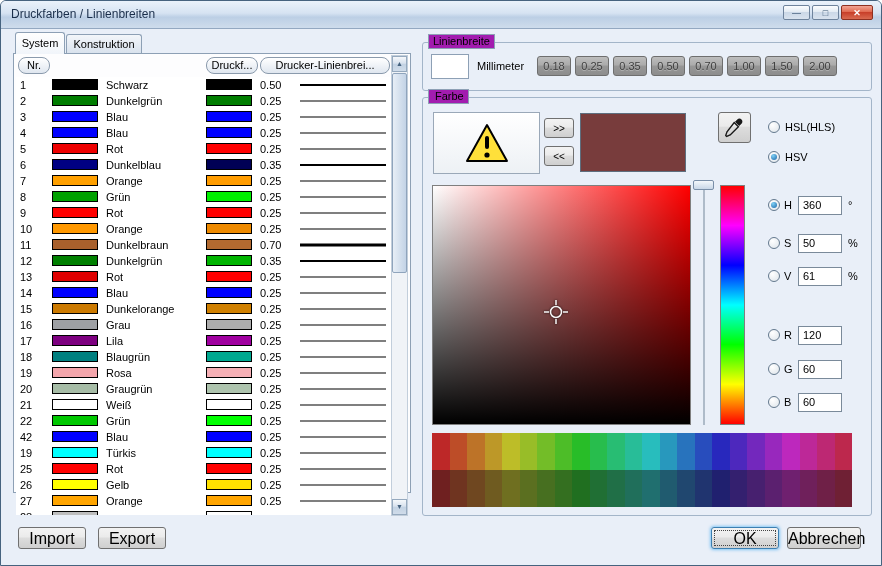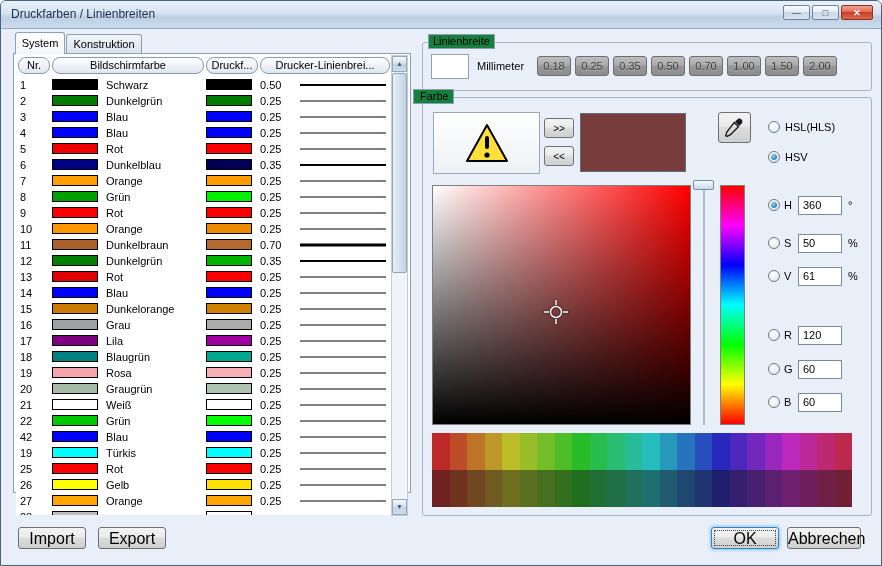--- a/index.html
+++ b/index.html
@@ -48,23 +48,23 @@
   .btn{position:absolute;height:22px;border:1px solid #707070;border-radius:3px;font-size:16px;line-height:19px;text-align:center;padding:0;
        background:linear-gradient(#F3F3F3,#EBEBEB 45%,#DDDDDD 50%,#CFCFCF);}
   #btn-import{left:17px;top:526px;width:68px;}
   #btn-export{left:97px;top:526px;width:68px;}
   #btn-ok{left:710px;top:526px;width:68px;border-color:#3C7FB1;box-shadow:0 0 3px 1px rgba(114,190,243,.85);outline:1px dotted #444;outline-offset:-4px;}
   #btn-cancel{left:786px;top:526px;width:74px;}
   
   .grp{position:absolute;border:1px solid #A3B5C9;border-radius:3px;}
   #grp-lb{left:421px;top:41px;width:450px;height:49px;}
   #grp-farbe{left:421px;top:96px;width:450px;height:419px;}
-  .grp-label{position:absolute;padding:0 4px;height:15px;line-height:13px;border:1px solid #8DA0B5;background:#15803d;z-index:4;}
+  .grp-label{position:absolute;padding:0 4px;height:15px;line-height:13px;border:1px solid #8DA0B5;background:#a21caf;z-index:4;}
   #lbl-lb{left:427px;top:33px;}
-  #lbl-farbe{left:412px;top:88px;padding-left:6px;}
+  #lbl-farbe{left:427px;top:88px;padding-left:6px;}
   
   .mmbox{position:absolute;left:8px;top:11px;width:38px;height:25px;background:#FFF;border:1px solid #8DA0B5;}
   .mmlabel{position:absolute;left:54px;top:11px;line-height:25px;}
   .presets{position:absolute;left:114px;top:13px;display:flex;gap:4px;}
   .preset-btn{width:34px;height:20px;border:1px solid #6E6E6E;border-radius:3px;padding:0;font-size:11px;color:#3F3F3F;
               background:linear-gradient(#BDBDBD,#ABABAB 45%,#979797 50%,#8D8D8D);text-shadow:0 1px 0 rgba(255,255,255,.3);}
   
   .warnbox{position:absolute;left:10px;top:14px;width:107px;height:62px;border:1px solid #9AA8B8;
            background:linear-gradient(#FFFFFF,#EDF1F5);display:flex;align-items:center;justify-content:center;}
   #btn-fwd{left:121px;top:20px;width:30px;height:20px;font-size:10px;}
@@ -104,21 +104,20 @@
       <button class="winbtn">□</button>
       <button class="winbtn close">✕</button>
     </div>
   </div>
 
   <div class="tab" id="tab-system">System</div>
   <div class="tab" id="tab-konstruktion">Konstruktion</div>
 
   <div class="tabpane">
     <div class="hdr" id="hdr-nr">Nr.</div>
-    <div class="hdr" id="hdr-screen">Bildschirmfarbe</div>
     <div class="hdr" id="hdr-print">Druckf...</div>
     <div class="hdr" id="hdr-width">Drucker-Linienbrei...</div>
     <div class="rows">
   <div class="trow">
     <span class="nr">1</span>
     <span class="sw screen" style="background: rgb(0, 0, 0);"></span>
     <span class="cname">Schwarz</span>
     <span class="sw print" style="background: rgb(0, 0, 0);"></span>
     <span class="wval">0.50</span>
     <span class="lprev" style="height: 2px;"></span>

